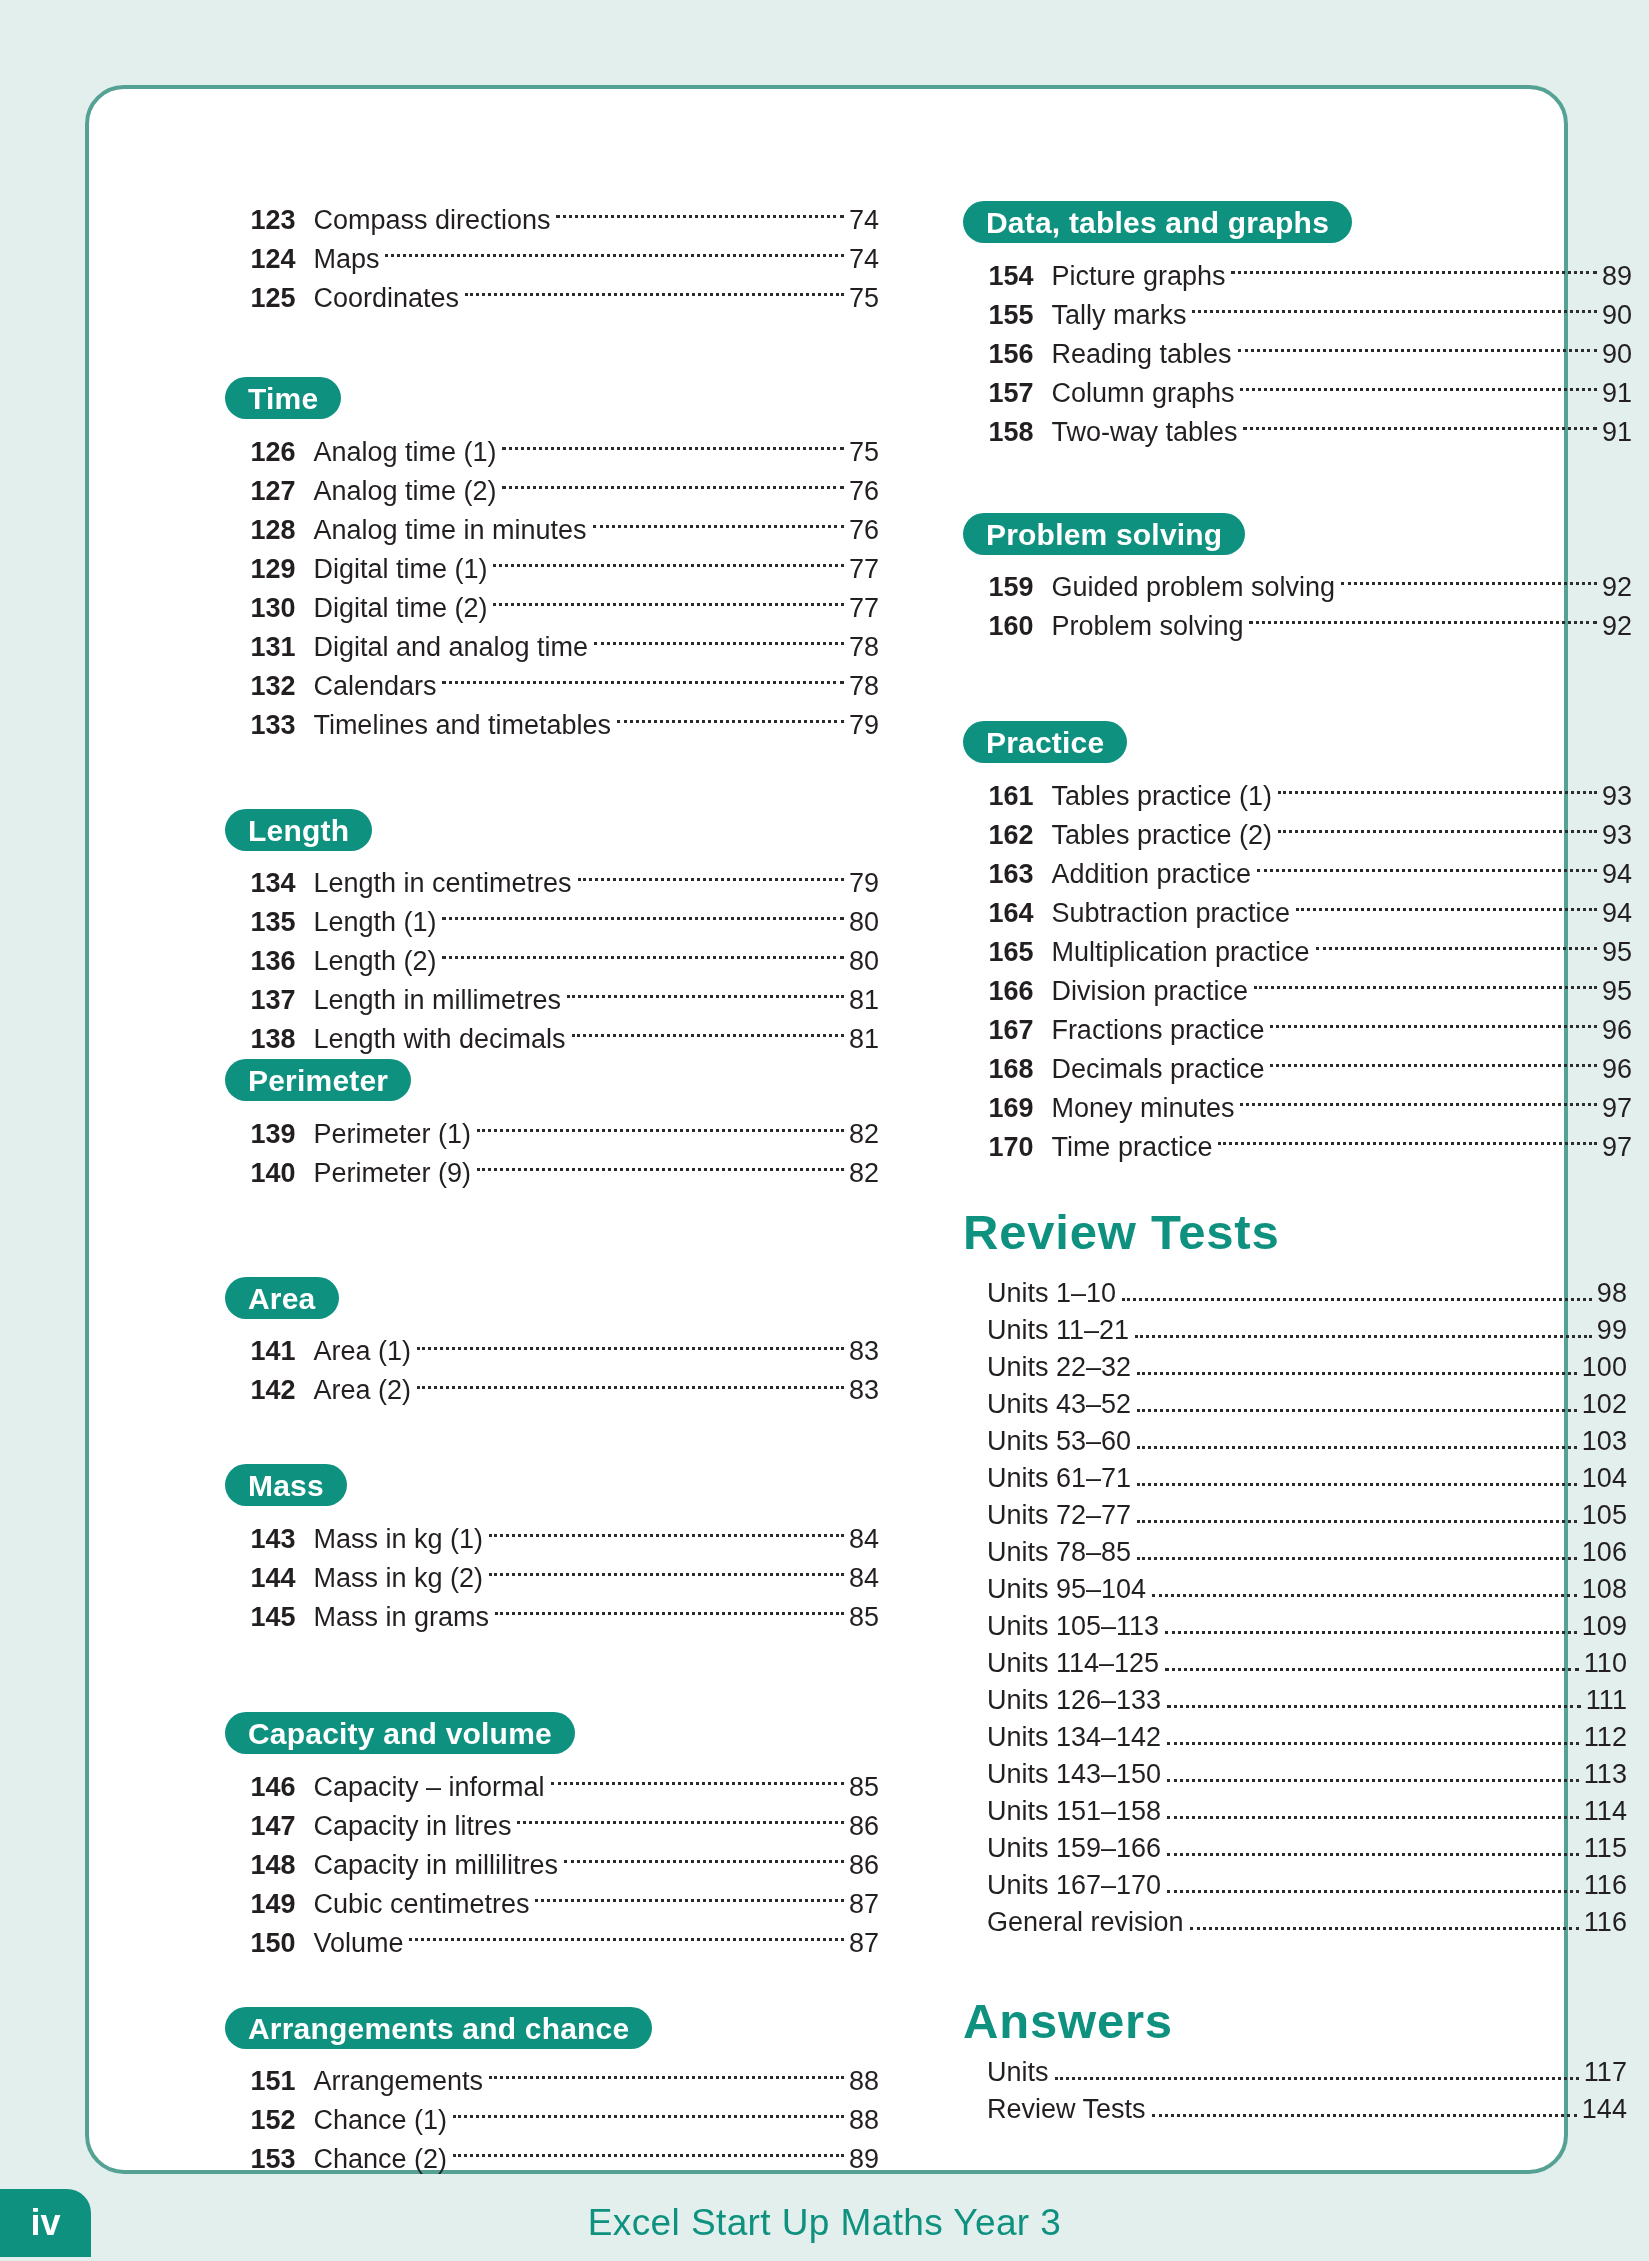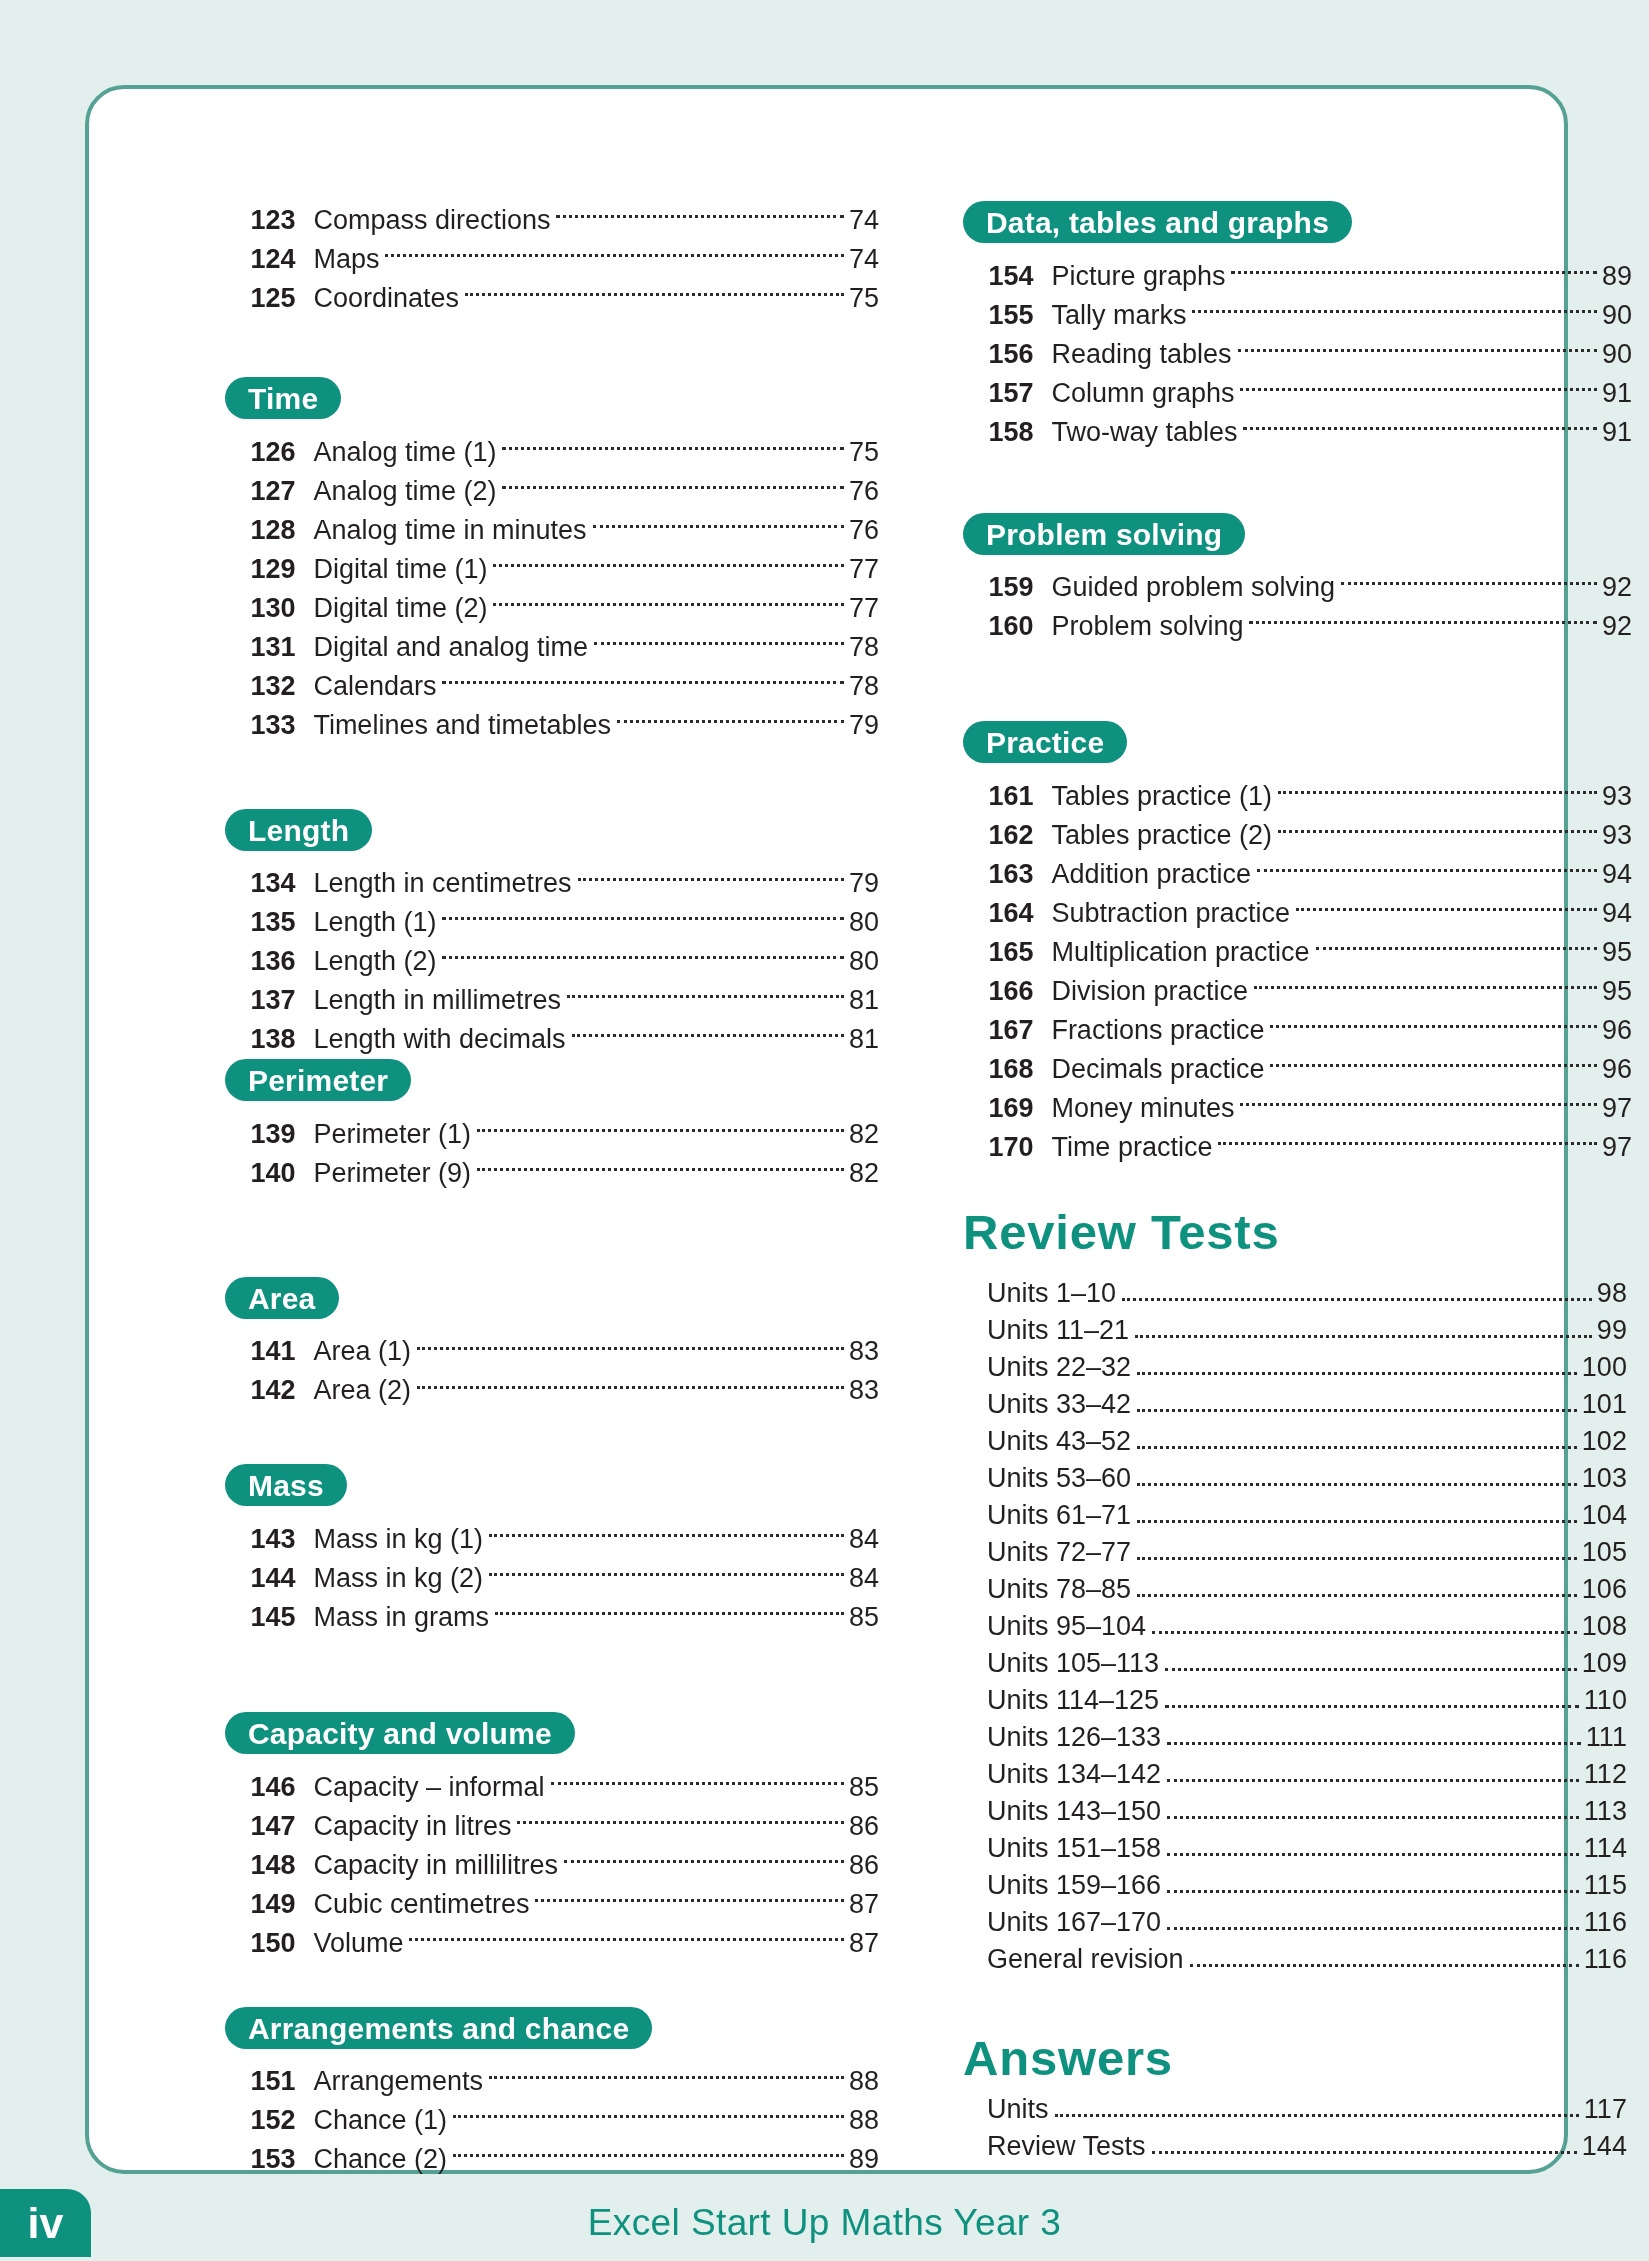--- a/index.html
+++ b/index.html
@@ -41,21 +41,21 @@
   .script-heading{color:var(--teal);font-weight:700;font-size:49px;height:68px;line-height:66px;letter-spacing:0.8px;}
   #review{margin-top:32px;}
   #review .rows{margin-top:5.1px;}
   #answers{margin-top:58px;}
   #answers .script-heading{height:53px;line-height:51px;}
   #answers .rows{margin-top:1.7px;}
   .rrow{display:flex;align-items:flex-end;height:37px;padding-left:24px;padding-right:5.1px;}
 
   .page-tab{position:absolute;left:0;top:2189px;width:91px;height:68px;background:var(--teal);
         border-radius:0 24px 0 0;display:flex;align-items:center;justify-content:center;
-        color:#ffffff;font-weight:700;font-size:43px;}
+        color:#ffffff;font-weight:700;font-size:36px;}
   .footer-title{position:absolute;left:0;top:2202px;width:100%;text-align:center;
         color:var(--teal);font-size:37px;letter-spacing:0.4px;}
 </style>
 </head>
 <body>
 
 <div class="page">
   <div class="content-box">
     <div class="col" id="col-left">
         <div class="section sec0 no-pill">
@@ -384,25 +384,20 @@
               <span class="title">Units 11–21</span>
               <span class="leader"></span>
               <span class="pg">99</span>
             </div>
             <div class="rrow">
               <span class="title">Units 22–32</span>
               <span class="leader"></span>
               <span class="pg">100</span>
             </div>
             <div class="rrow">
-              <span class="title">Units 33–42</span>
-              <span class="leader"></span>
-              <span class="pg">101</span>
-            </div>
-            <div class="rrow">
               <span class="title">Units 43–52</span>
               <span class="leader"></span>
               <span class="pg">102</span>
             </div>
             <div class="rrow">
               <span class="title">Units 53–60</span>
               <span class="leader"></span>
               <span class="pg">103</span>
             </div>
             <div class="rrow">

